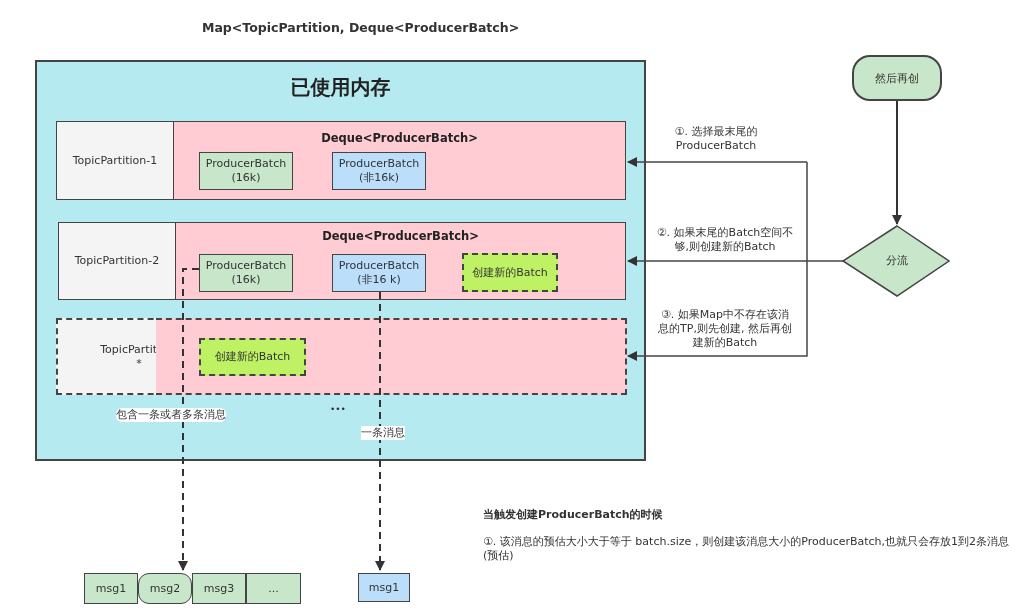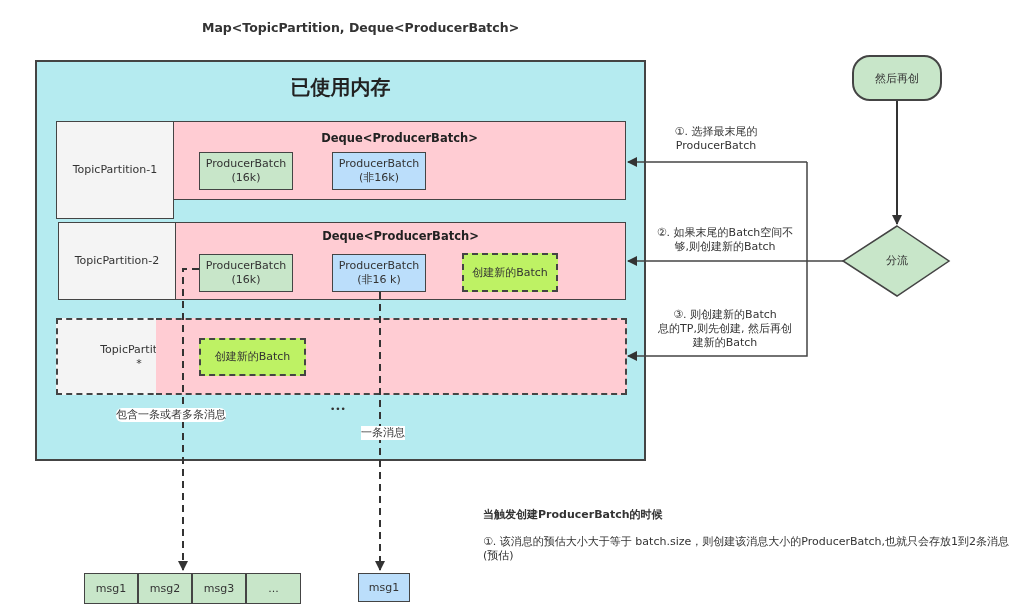--- a/index.html
+++ b/index.html
@@ -24,21 +24,21 @@
   svg{position:absolute;left:0;top:0;}
 </style>
 </head>
 <body>
 
 <div class="abs title" style="left:202px;top:20px;font-weight:bold;">Map&lt;TopicPartition, Deque&lt;ProducerBatch&gt;</div>
 
 <div class="abs mem"></div>
 <div class="abs memtitle center" style="left:35px;top:74px;width:611px;">已使用内存</div>
 
-<div class="abs tp center t" style="left:56px;top:121px;width:118px;height:98px;">
+<div class="abs tp center t" style="left:56px;top:121px;width:118px;height:79px;">
     <span>TopicPartition-1</span>
   </div>
 <div class="abs deq" style="left:173px;top:121px;width:453px;height:79px;"></div>
 <div class="abs center" style="left:173px;top:131px;width:453px;font-size:11.5px;font-weight:bold;color:#222;">Deque&lt;ProducerBatch&gt;</div>
 <div class="abs pbg center t" style="left:199px;top:152px;width:94px;height:38px;white-space:pre;">ProducerBatch
 (16k)</div>
 <div class="abs pbb center t" style="left:332px;top:152px;width:94px;height:38px;white-space:pre;">ProducerBatch
 (非16k)</div>
 
 <div class="abs tp center t" style="left:58px;top:222px;width:118px;height:78px;">
@@ -79,26 +79,26 @@
 <div class="abs" style="left:330px;top:404px;font-size:9px;">•••</div>
 <div class="abs t lbl-bg" style="left:361px;top:426px;">一条消息</div>
 
 <div class="abs start center" style="left:852px;top:55px;width:90px;height:46px;">然后再创</div>
 <div class="abs center" style="left:870px;top:253px;width:54px;font-size:11px;">分流</div>
 
 <div class="abs note center" style="left:646px;top:125px;width:140px;white-space:pre;">①. 选择最末尾的
 ProducerBatch</div>
 <div class="abs note center" style="left:650px;top:226px;width:150px;white-space:pre;">②. 如果末尾的Batch空间不
 够,则创建新的Batch</div>
-<div class="abs note center" style="left:650px;top:308px;width:150px;white-space:pre;">③. 则创建新的Batch
+<div class="abs note center" style="left:650px;top:308px;width:150px;white-space:pre;">③. 如果Map中不存在该消
 息的TP,则先创建, 然后再创
 建新的Batch</div>
 
 <div class="abs note" style="left:483px;top:508px;font-weight:bold;">当触发创建ProducerBatch的时候</div>
 <div class="abs note" style="left:483px;top:535px;width:540px;">①. 该消息的预估大小大于等于 batch.size，则创建该消息大小的ProducerBatch,也就只会存放1到2条消息(预估)</div>
 
 <div class="abs" style="left:84px;top:573px;display:flex;">
   <div class="msg center" style="width:52px;height:29px;">msg1</div>
-  <div class="msg center" style="width:52px;height:29px;">msg2</div>
+  <div class="msg center" style="width:52px;height:29px;border-radius:11px;">msg2</div>
   <div class="msg center" style="width:52px;height:29px;">msg3</div>
   <div class="msg center" style="width:53px;height:29px;">...</div>
 </div>
 <div class="abs msgb center" style="left:358px;top:573px;width:52px;height:29px;">msg1</div>
 
 </body></html>

